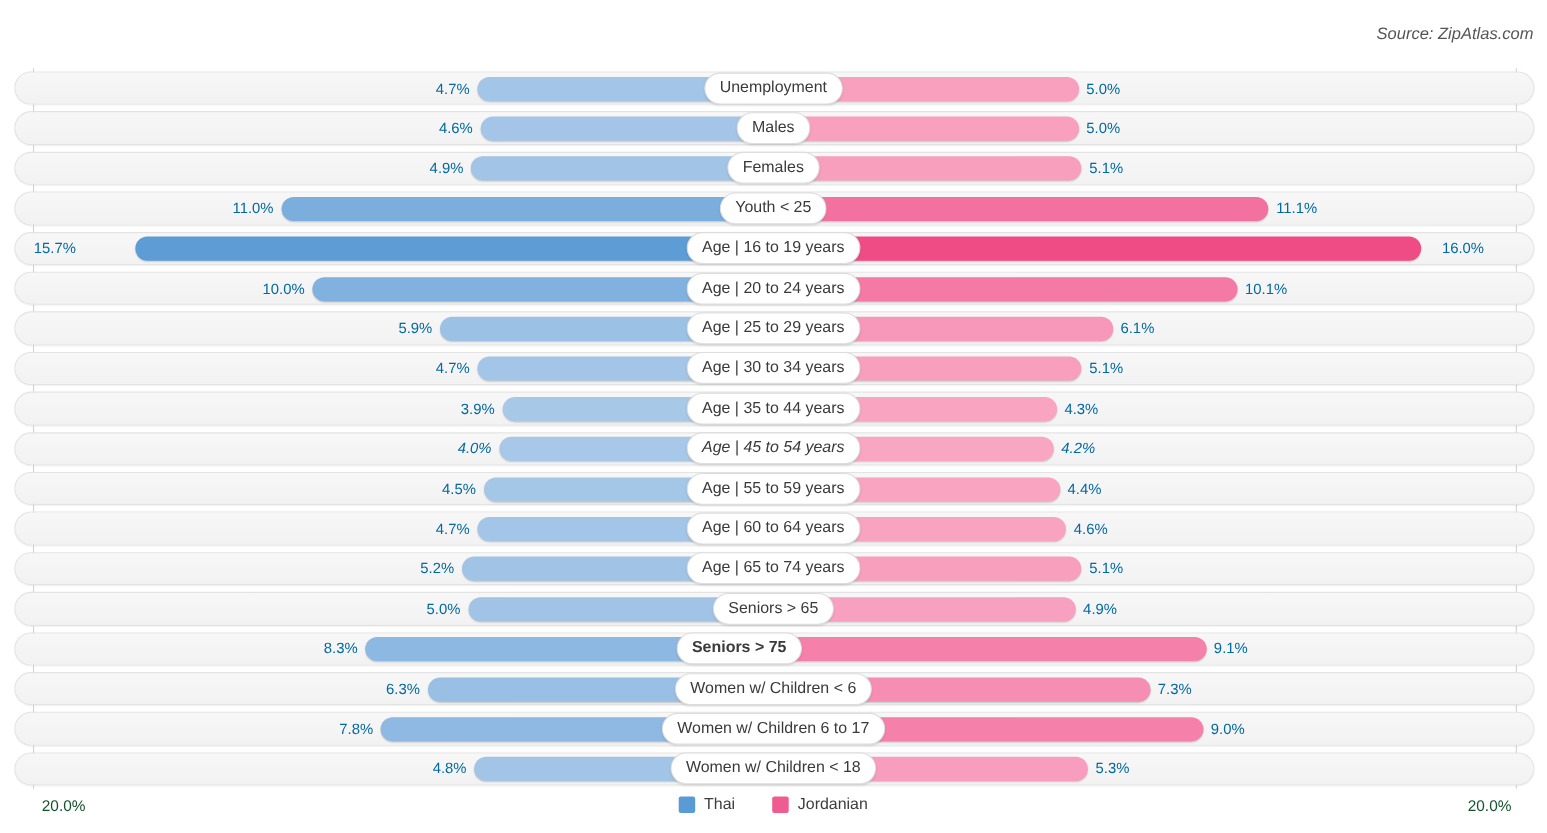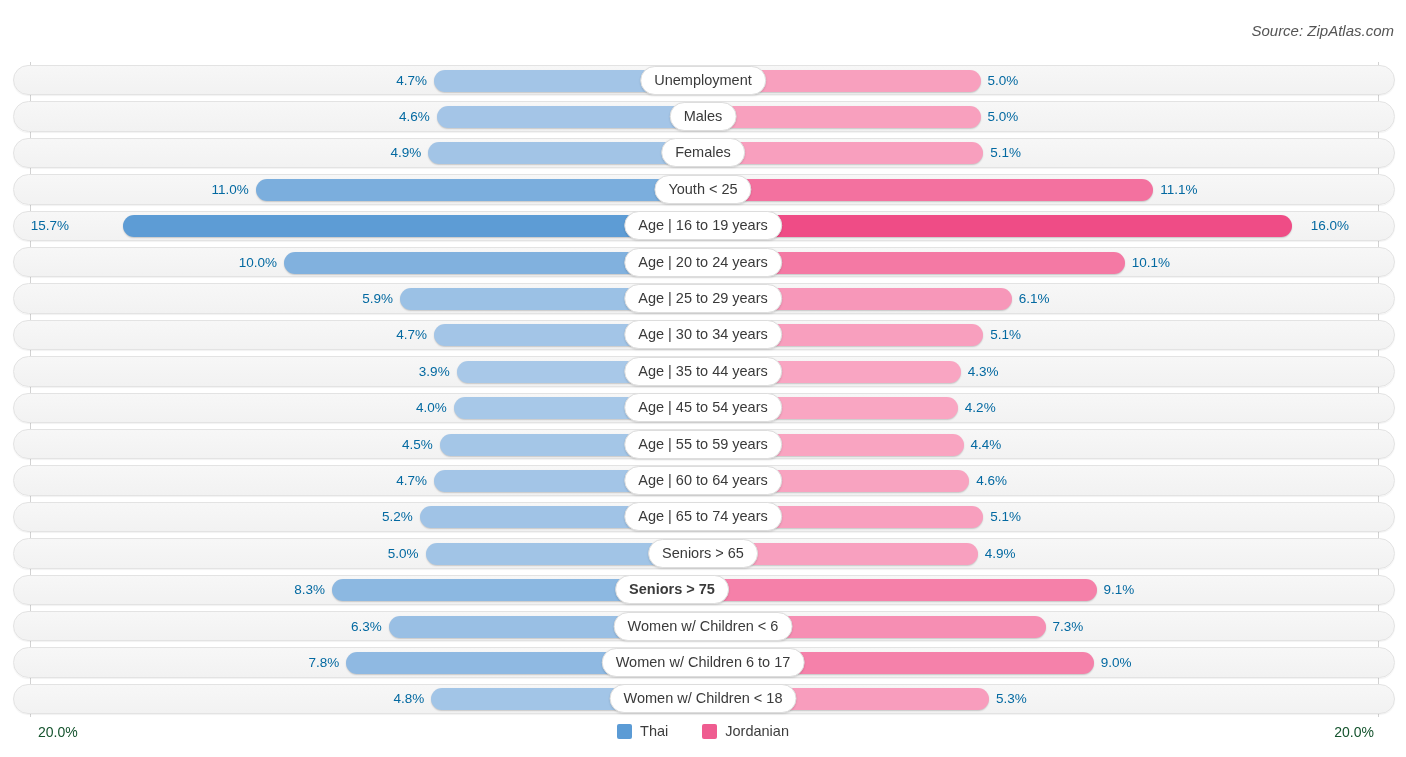--- a/index.html
+++ b/index.html
@@ -154,21 +154,21 @@
         <div class="pill" style="left: 703px;">Age | 30 to 34 years</div>
       </div>
       <div class="row" style="top: 291.2px;">
         <div class="track"></div>
         <div class="bar bar-left" style="left: 456.63px; width: 246.37px; background: rgb(168, 200, 232);"></div>
         <div class="bar bar-right" style="left: 703px; width: 257.69px; background: rgb(249, 165, 194);"></div>
         <div class="val val-left" style="right: 956.37px;">3.9%</div>
         <div class="val val-right" style="left: 967.69px;">4.3%</div>
         <div class="pill" style="left: 703px;">Age | 35 to 44 years</div>
       </div>
-      <div class="row" style="top: 327.6px;">
+      <div class="row" style="top: 327.6px; font-style: italic;">
         <div class="track"></div>
         <div class="bar bar-left" style="left: 453.8px; width: 249.2px; background: rgb(167, 200, 232);"></div>
         <div class="bar bar-right" style="left: 703px; width: 254.86px; background: rgb(249, 166, 194);"></div>
         <div class="val val-left" style="right: 959.2px;">4.0%</div>
         <div class="val val-right" style="left: 964.86px;">4.2%</div>
         <div class="pill" style="left: 703px;">Age | 45 to 54 years</div>
       </div>
       <div class="row" style="top: 364px;">
         <div class="track"></div>
         <div class="bar bar-left" style="left: 439.65px; width: 263.35px; background: rgb(164, 198, 231);"></div>

